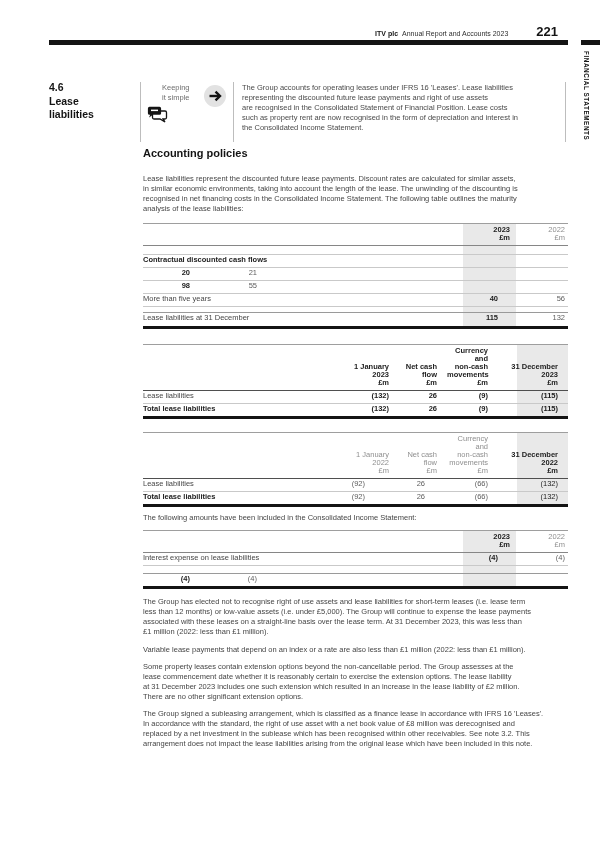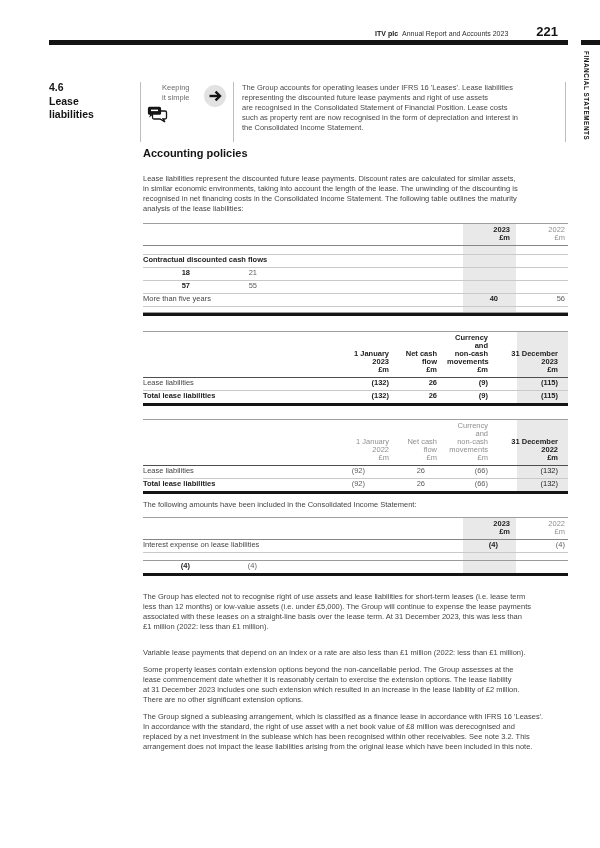--- a/index.html
+++ b/index.html
@@ -28,21 +28,21 @@
   .kis-icon{position:absolute;left:147px;top:106px;}
   .kis-badge{position:absolute;left:204px;top:85px;width:22px;height:22px;}
   .kis-summary{position:absolute;left:242px;top:83px;width:318px;font-size:7.5px;
                line-height:10px;color:#4a4a4a;white-space:pre-line;}
 
   
   .main-col{position:absolute;left:143px;top:148px;width:425px;}
   .h-bold{font-size:11px;font-weight:bold;color:#141414;line-height:10px;}
   .body-text{font-size:7.5px;line-height:10px;color:#454545;white-space:pre-line;}
   .mt3{margin-top:16px;} .mt6{margin-top:6px;} .mt7{margin-top:7px;}
-  .mt8{margin-top:16px;} .mt9{margin-top:9px;} .mt13{margin-top:13px;} .mt15{margin-top:15px;}
+  .mt8{margin-top:8px;} .mt9{margin-top:9px;} .mt13{margin-top:13px;} .mt15{margin-top:15px;}
 
   
   .fin-table{position:relative;}
   .band{position:absolute;top:0;bottom:2.5px;background:#e9e9e9;}
   .band-2col{right:52px;width:53px;}
   .band-4col{right:0;width:51px;}
   .rule{position:relative;height:1px;background:#c9c9c9;}
   .r-top{background:#9e9e9e;}
   .r-mid{background:#868686;}
   .r-dark{background:#4f4f4f;}
@@ -126,37 +126,42 @@
 £m</div>
       </div>
       <div class="rule r-mid"></div>
       <div class="sp8"></div>
       <div class="rule"></div>
       <div class="trow">
         <div class="tlabel bold">Contractual discounted cash flows</div>
       </div>
       <div class="rule"></div>
       <div class="trow">
-        <div class="ca v23">18</div>
+        <div class="ca v23">20</div>
         <div class="cb v22">21</div>
       </div>
       <div class="rule"></div>
       <div class="trow">
-        <div class="ca v23">57</div>
+        <div class="ca v23">98</div>
         <div class="cb v22">55</div>
       </div>
       <div class="rule"></div>
       <div class="trow">
         <div class="tlabel">More than five years</div>
         <div class="ca v23">40</div>
         <div class="cb v22">56</div>
       </div>
       <div class="rule"></div>
       <div class="sp5"></div>
       <div class="rule r-total"></div>
+      <div class="trow" style="min-height:13px">
+        <div class="tlabel">Lease liabilities at 31 December</div>
+        <div class="ca v23">115</div>
+        <div class="cb v22">132</div>
+      </div>
       <div class="r-black"></div>
     </div>
 
     <div class="fin-table mt15">
       <div class="band band-4col"></div>
       <div class="rule r-top"></div>
       <div class="trow thead">
         <div class="tlabel"></div>
         <div class="m1 th">1 January
 2023

